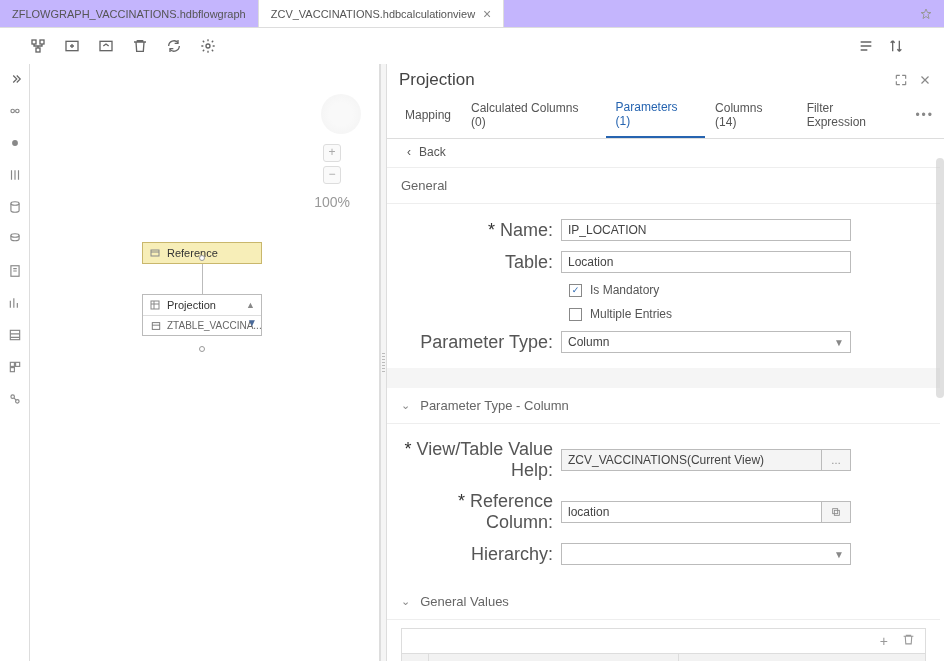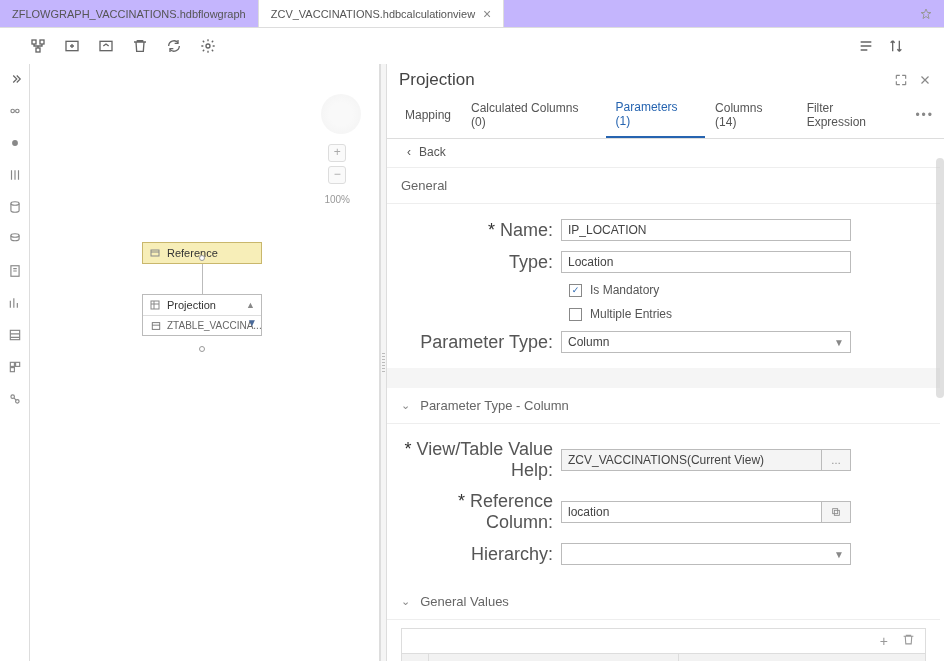--- a/index.html
+++ b/index.html
@@ -18,21 +18,21 @@
 
 .main-container { display: flex; height: 597px; }
 .side-rail { width: 30px; border-right: 1px solid #ddd; display: flex; flex-direction: column; align-items: center; padding-top: 8px; gap: 18px; }
 .rail-icon { width: 14px; height: 14px; color: #888; cursor: pointer; }
 .rail-toggle { width: 14px; height: 14px; color: #666; }
 
 .canvas-area { width: 350px; position: relative; border-right: 1px solid #ddd; }
 .compass { position: absolute; top: 30px; right: 18px; width: 40px; height: 40px; border-radius: 50%; background: radial-gradient(circle,#f5f5f5 40%, #e9e9e9 100%); opacity: 0.6; }
 .zoom-ctrls { position: absolute; top: 80px; right: 29px; display: flex; flex-direction: column; gap: 4px; align-items: center; }
 .zoom-btn { width: 18px; height: 18px; border: 1px solid #ddd; border-radius: 3px; background: #fafafa; color: #aaa; text-align: center; line-height: 14px; font-size: 12px; }
-.zoom-label { font-size: 10px; color: #999; margin-top: 6px; }
+.zoom-label { font-size: 14px; color: #999; margin-top: 6px; }
 
 .node { position: absolute; width: 120px; border: 1px solid #bbb; background: #fff; font-size: 11px; }
 .node.semantics { top: 178px; left: 112px; background: #f7eeb8; border-color: #c9b76c; }
 .node-header { display: flex; align-items: center; padding: 4px 6px; gap: 6px; }
 .node-icon { width: 12px; height: 12px; color: #888; }
 .node.projection { top: 230px; left: 112px; }
 .node-row { padding: 4px 8px; border-top: 1px solid #ddd; display: flex; align-items: center; gap: 6px; color: #666; font-size: 10px; }
 .filter-tag { position: absolute; right: 4px; top: 22px; color: #4a6a9a; font-size: 10px; }
 .chev-up { margin-left: auto; color: #888; font-size: 9px; }
 .connector { position: absolute; top: 197px; left: 172px; width: 1px; height: 33px; background: #bbb; }
@@ -311,21 +311,21 @@
       </div>
 
       <div class="section-title">General</div>
 
       <div style="height:10px"></div>
       <div class="form-row">
         <div class="form-label"><span class="req">* </span><span>Name:</span></div>
         <input class="form-input" value="IP_LOCATION" style="">
       </div>
       <div class="form-row">
-        <div class="form-label">Type:</div>
+        <div class="form-label">Table:</div>
         <input class="form-input" value="Location" style="">
       </div>
       <div class="checkbox-row">
         <span class="cb">✓</span>
         <span>Is Mandatory</span>
       </div>
       <div class="checkbox-row">
         <span class="cb"></span>
         <span>Multiple Entries</span>
       </div>

